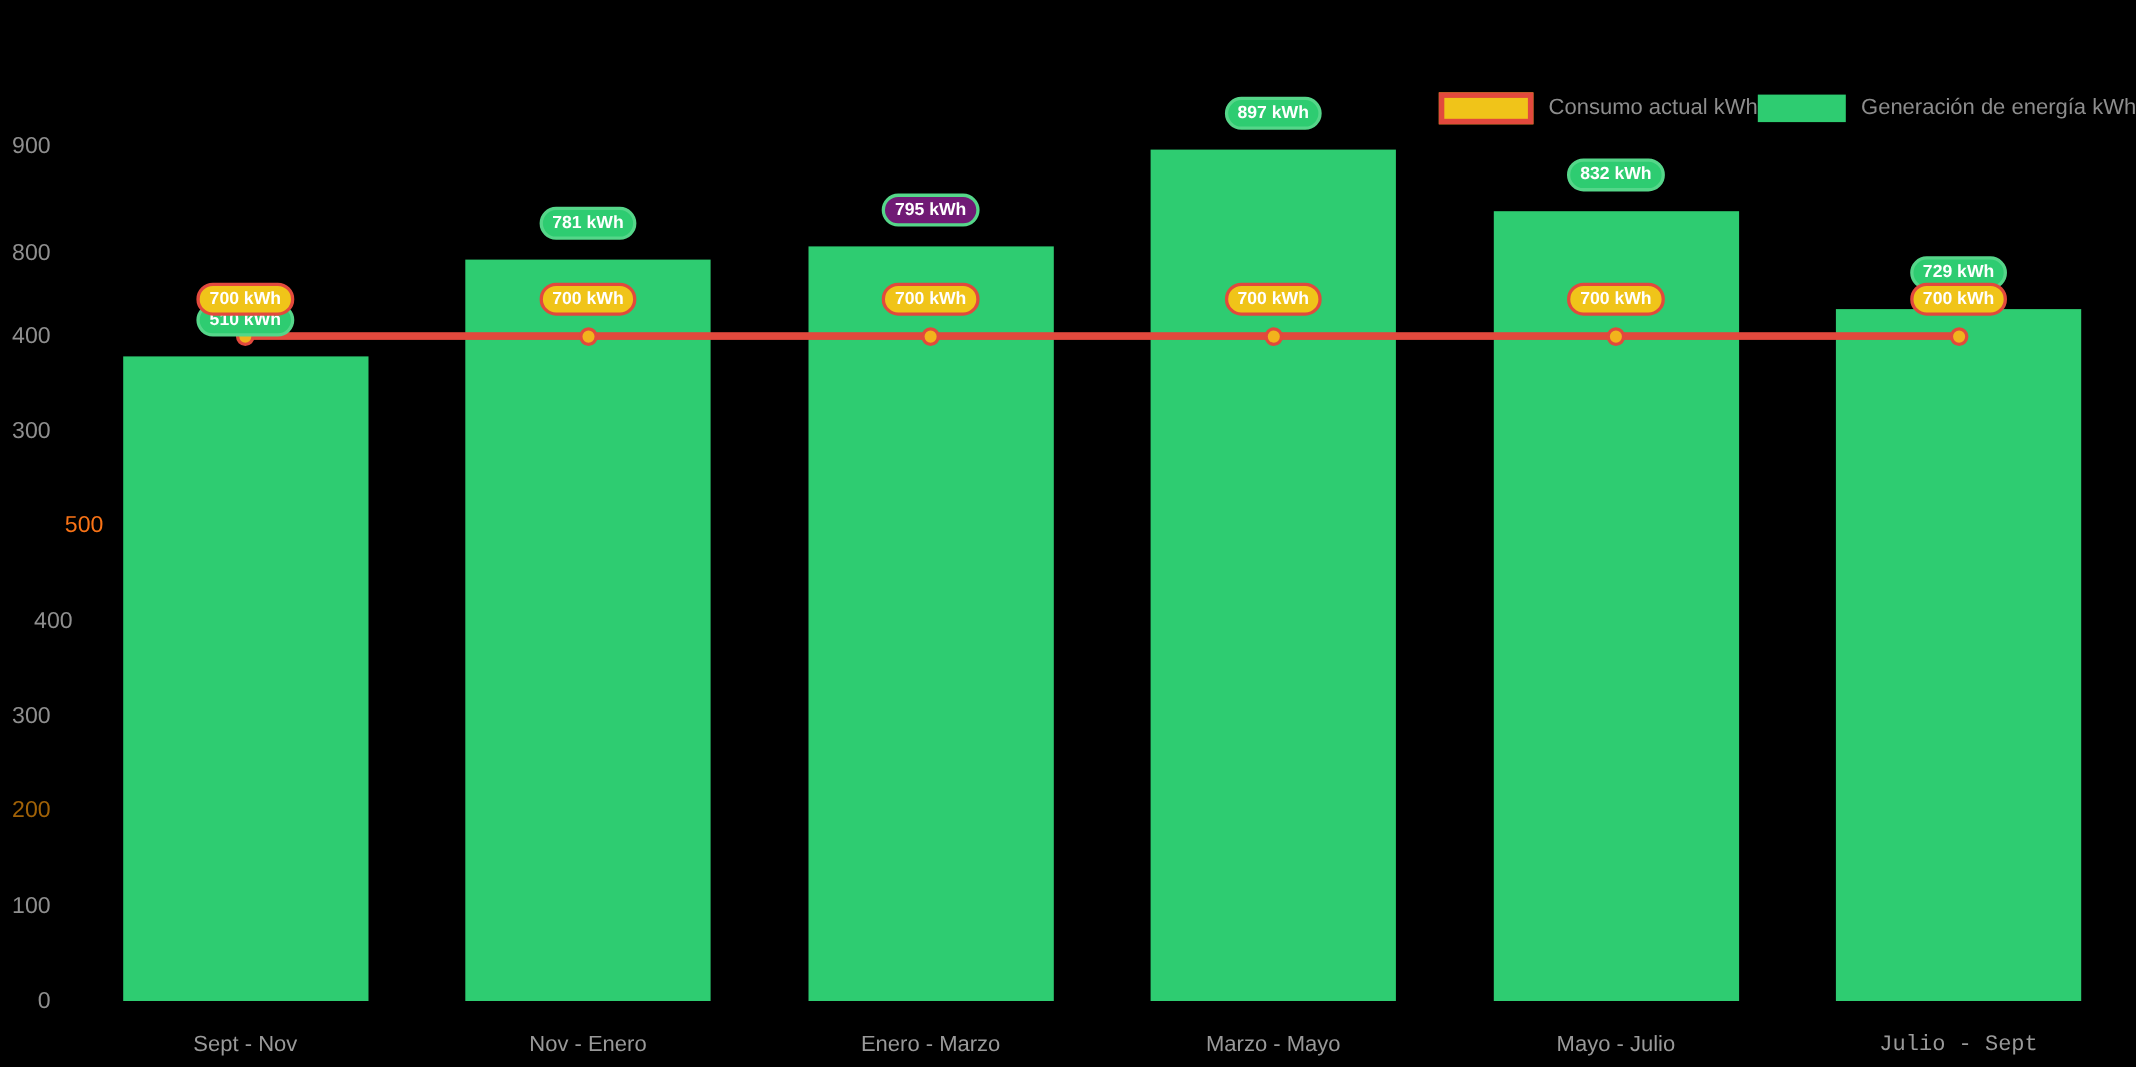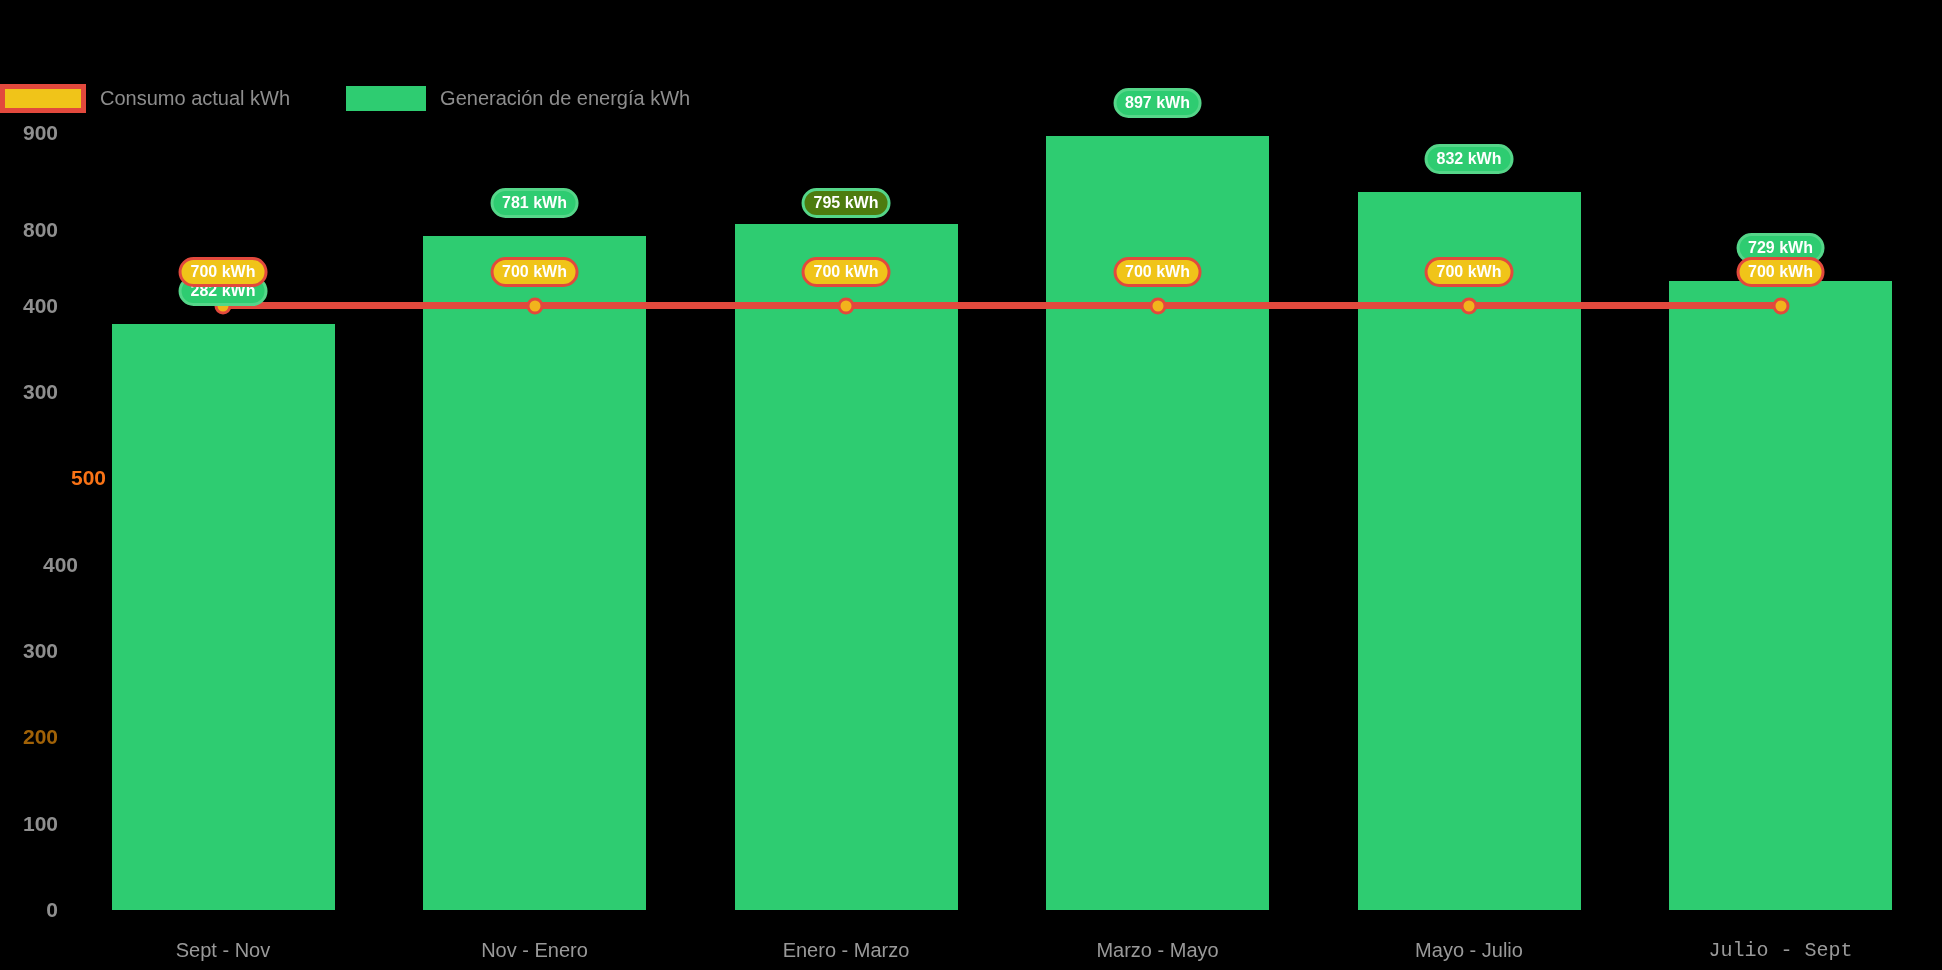--- a/index.html
+++ b/index.html
@@ -10,38 +10,36 @@
     background: #000;
     overflow: hidden;
     font-family: "Liberation Sans", sans-serif;
     -webkit-font-smoothing: antialiased;
   }
   
   .legend {
     position: absolute;
     top: 84px; left: 0; right: 0;
     display: flex;
-    justify-content: flex-start;
+    justify-content: flex-end;
     align-items: center;
-    gap: 56px;
   }
   .legend-item { display: flex; align-items: center; gap: 14px; cursor: pointer; }
   .swatch { display: inline-block; box-sizing: border-box; }
   .swatch-consumo { width: 86px; height: 29px; border-style: solid; border-width: 5px; }
   .swatch-generacion { width: 80px; height: 25px; }
   .legend-label { font-size: 20px; color: #8d8d8d; }
   
   .ytick {
     position: absolute;
-    left: 12px; width: 46px;
+    left: 0; width: 46px;
     text-align: right;
     font-size: 21px;
     line-height: 24px;
     color: #8f8f8f;
-    font-weight: bold;
   }
   .xtick {
     position: absolute;
     transform: translate(-50%, -50%);
     font-size: 20px;
     color: #999999;
     white-space: nowrap;
   }
   
   .bar { position: absolute; }
@@ -103,23 +101,23 @@
       <div class="bar" style="left: 1046px; width: 223px; top: 135.59px; height: 774.41px; background: rgb(46, 204, 113);"></div>
       <div class="bar" style="left: 1357.5px; width: 223px; top: 191.707px; height: 718.293px; background: rgb(46, 204, 113);"></div>
       <div class="bar" style="left: 1669px; width: 223px; top: 280.63px; height: 629.37px; background: rgb(46, 204, 113);"></div>
       <div class="trend-line" style="left: 223px; width: 1557.5px; top: 302.167px; background: rgb(226, 73, 61);"></div>
       <div class="point" style="left: 223px; top: 305.667px; background: rgb(242, 179, 28); border-color: rgb(226, 73, 61);"></div>
       <div class="point" style="left: 534.5px; top: 305.667px; background: rgb(242, 179, 28); border-color: rgb(226, 73, 61);"></div>
       <div class="point" style="left: 846px; top: 305.667px; background: rgb(242, 179, 28); border-color: rgb(226, 73, 61);"></div>
       <div class="point" style="left: 1157.5px; top: 305.667px; background: rgb(242, 179, 28); border-color: rgb(226, 73, 61);"></div>
       <div class="point" style="left: 1469px; top: 305.667px; background: rgb(242, 179, 28); border-color: rgb(226, 73, 61);"></div>
       <div class="point" style="left: 1780.5px; top: 305.667px; background: rgb(242, 179, 28); border-color: rgb(226, 73, 61);"></div>
-      <div class="badge" style="left: 223px; top: 290.797px; background: rgb(46, 204, 113); border-color: rgb(85, 214, 137); color: rgb(255, 255, 255);">282 kWh</div>
+      <div class="badge" style="left: 223px; top: 290.797px; background: rgb(46, 204, 113); border-color: rgb(85, 214, 137); color: rgb(255, 255, 255);">510 kWh</div>
       <div class="badge" style="left: 534.5px; top: 202.737px; background: rgb(46, 204, 113); border-color: rgb(85, 214, 137); color: rgb(255, 255, 255);">781 kWh</div>
-      <div class="badge" style="left: 846px; top: 203px; background: #4d7c0f; border-color: rgb(85, 214, 137); color: rgb(255, 255, 255);">795 kWh</div>
+      <div class="badge" style="left: 846px; top: 191px; background: #701a75; border-color: rgb(85, 214, 137); color: rgb(255, 255, 255);">795 kWh</div>
       <div class="badge" style="left: 1157.5px; top: 102.59px; background: rgb(46, 204, 113); border-color: rgb(85, 214, 137); color: rgb(255, 255, 255);">897 kWh</div>
       <div class="badge" style="left: 1469px; top: 158.707px; background: rgb(46, 204, 113); border-color: rgb(85, 214, 137); color: rgb(255, 255, 255);">832 kWh</div>
       <div class="badge" style="left: 1780.5px; top: 247.63px; background: rgb(46, 204, 113); border-color: rgb(85, 214, 137); color: rgb(255, 255, 255);">729 kWh</div>
       <div class="badge" style="left: 223px; top: 271.667px; background: rgb(240, 196, 25); border-color: rgb(226, 73, 61); color: rgb(255, 255, 255);">700 kWh</div>
       <div class="badge" style="left: 534.5px; top: 271.667px; background: rgb(240, 196, 25); border-color: rgb(226, 73, 61); color: rgb(255, 255, 255);">700 kWh</div>
       <div class="badge" style="left: 846px; top: 271.667px; background: rgb(240, 196, 25); border-color: rgb(226, 73, 61); color: rgb(255, 255, 255);">700 kWh</div>
       <div class="badge" style="left: 1157.5px; top: 271.667px; background: rgb(240, 196, 25); border-color: rgb(226, 73, 61); color: rgb(255, 255, 255);">700 kWh</div>
       <div class="badge" style="left: 1469px; top: 271.667px; background: rgb(240, 196, 25); border-color: rgb(226, 73, 61); color: rgb(255, 255, 255);">700 kWh</div>
       <div class="badge" style="left: 1780.5px; top: 271.667px; background: rgb(240, 196, 25); border-color: rgb(226, 73, 61); color: rgb(255, 255, 255);">700 kWh</div>
     </div>

